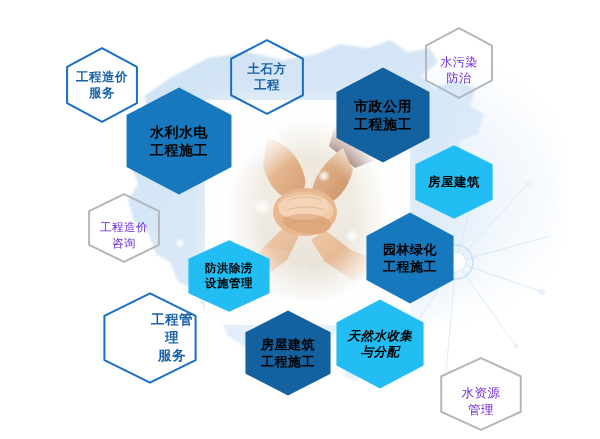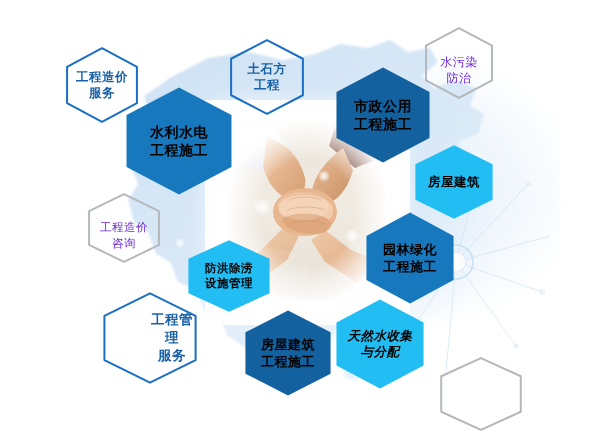--- a/index.html
+++ b/index.html
@@ -334,16 +334,18 @@
         <svg viewBox="0 0 100 100" preserveAspectRatio="none">
           <polygon points="50,0.5 99.5,26 99.5,74 50,99.5 0.5,74 0.5,26" fill="#22bdf2"></polygon>
         </svg>
         <div class="hex-label" style="font-size: 12.5px; font-style: italic;">天然水收集
 与分配</div>
       </div>
       <div class="hex outline-gray" style="left: 440px; top: 357px; width: 82px; height: 74px;">
         <svg viewBox="0 0 100 100" preserveAspectRatio="none">
           <polygon points="50,1.5 98.5,26 98.5,74 50,98.5 1.5,74 1.5,26" fill="none" stroke="#b4b8bb" stroke-width="2" vector-effect="non-scaling-stroke" stroke-linejoin="round"></polygon>
         </svg>
+        <div class="hex-label" style="font-size: 12.5px;">水资源
+管理</div>
       </div>
     </div>
 
 </div>
 
 </body></html>

